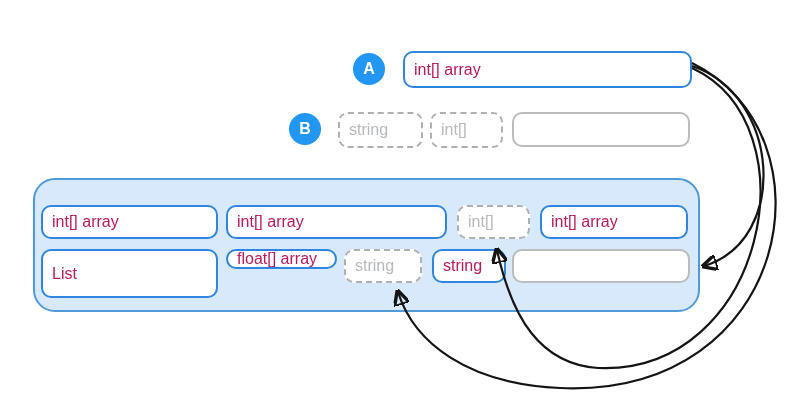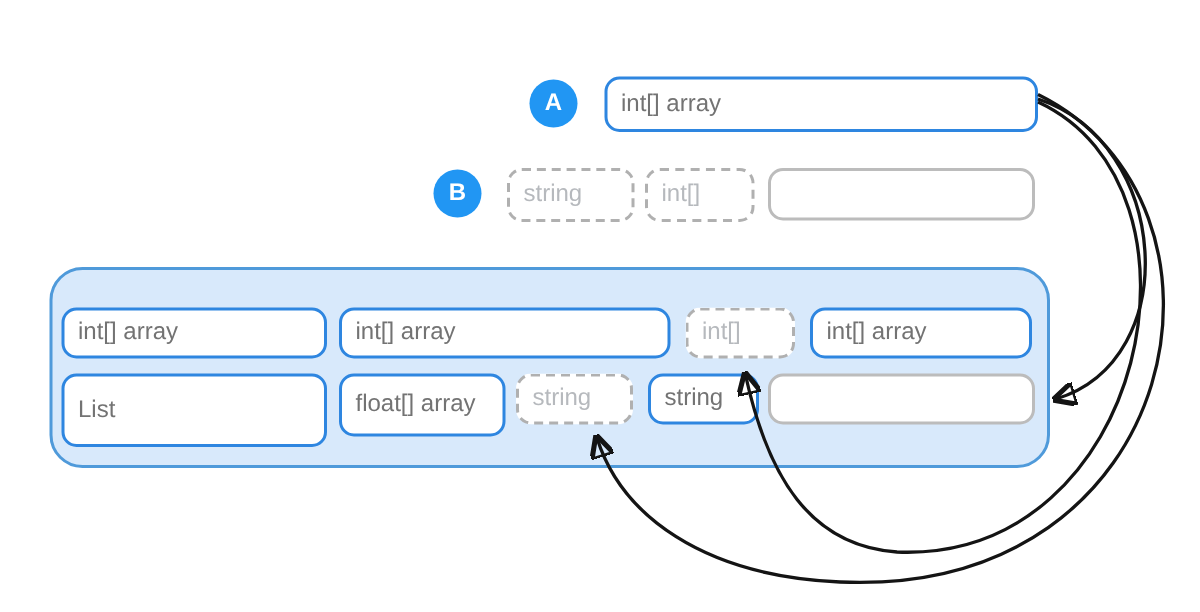--- a/index.html
+++ b/index.html
@@ -11,21 +11,21 @@
     overflow:hidden;
   }
   .circle-label{
     position:absolute;width:32px;height:32px;border-radius:50%;
     background:#2196f3;color:#ffffff;font-weight:700;font-size:16px;
     display:flex;align-items:center;justify-content:center;
     user-select:none;
   }
   .box{
     position:absolute;box-sizing:border-box;border-radius:10px;
-    background:#ffffff;font-size:16px;color:#737373;
+    background:#ffffff;font-size:16px;color:#be185d;
     padding-left:9px;display:flex;align-items:center;
     white-space:nowrap;overflow:hidden;
   }
   .box.blue{border:2px solid #2e86e0;}
   .box.dashed{border:2px dashed #b0b0b0;color:#b6b9bd;}
   .box.gray{border:2px solid #bcbcbc;}
   #group-container{
     position:absolute;left:33px;top:178px;width:667px;height:134px;
     box-sizing:border-box;background:#d8e9fb;border:2px solid #4f9ada;
     border-radius:22px;
@@ -50,21 +50,21 @@
   <div class="box gray" style="left:512px;top:112px;width:178px;height:35px;"></div>
 
   <div id="group-container"></div>
 
   <div class="box blue" style="left:41px;top:205px;width:177px;height:34px;">int[] array</div>
   <div class="box blue" style="left:226px;top:205px;width:221px;height:34px;">int[] array</div>
   <div class="box dashed" style="left:457px;top:205px;width:73px;height:34px;">int[]</div>
   <div class="box blue" style="left:540px;top:205px;width:148px;height:34px;">int[] array</div>
 
   <div class="box blue" style="left:41px;top:249px;width:177px;height:49px;">List</div>
-  <div class="box blue" style="left:226px;top:249px;width:111px;height:42px;">float[] array</div>
+  <div class="box blue" style="left:226px;top:249px;width:111px;height:20px;">float[] array</div>
   <div class="box dashed" style="left:344px;top:249px;width:78px;height:34px;">string</div>
   <div class="box blue" style="left:432px;top:249px;width:74px;height:34px;">string</div>
   <div class="box gray" style="left:512px;top:249px;width:178px;height:34px;"></div>
 
   <svg id="arrow-layer" viewBox="0 0 800 408" xmlns="http://www.w3.org/2000/svg">
     <defs>
       <marker id="ah" viewBox="0 0 10 10" refX="8.5" refY="5" markerWidth="7" markerHeight="7" orient="auto-start-reverse">
         <path d="M0,0 L10,5 L0,10 z" fill="#141414" stroke="none"></path>
       </marker>
     </defs>

